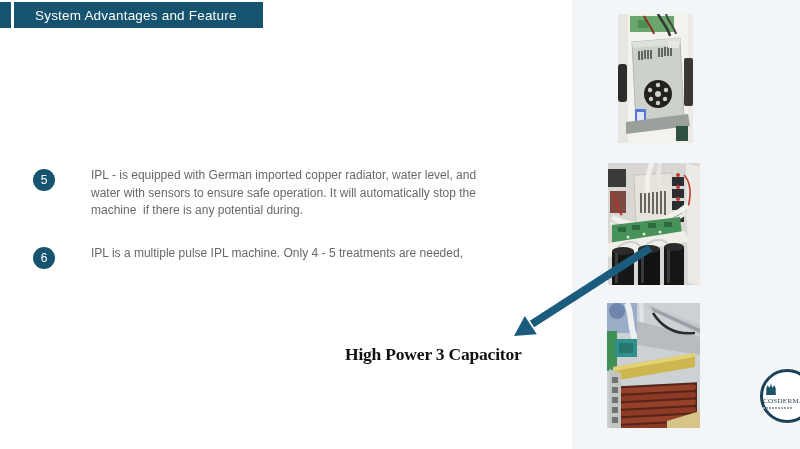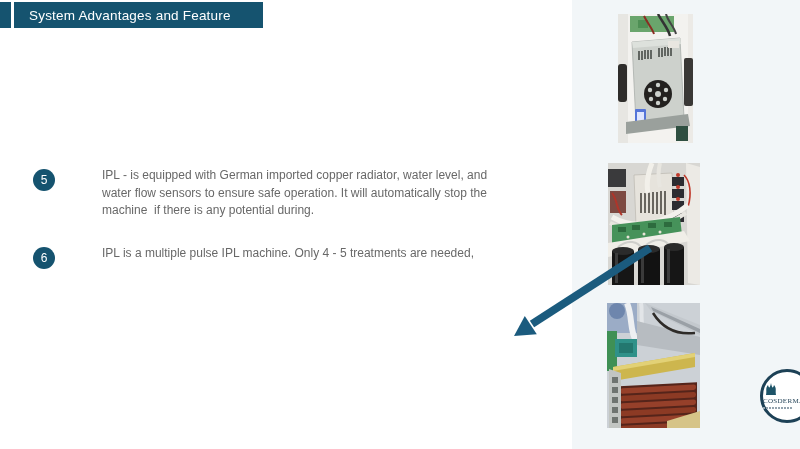--- a/index.html
+++ b/index.html
@@ -6,30 +6,30 @@
   :root { --accent:#15536f; --panel:#f2f6f8; --body-text:#686868; }
   .slide { position:relative; width:800px; height:449px; background:#fff; overflow:hidden;
            font-family:"Liberation Sans", sans-serif; }
 
   
   .right-panel { position:absolute; left:572px; top:0; width:228px; height:449px; background:var(--panel); }
 
   
   .accent-square { position:absolute; left:0; top:2px; width:11px; height:26px; background:var(--accent); }
   .title-bar { position:absolute; left:14px; top:2px; width:249px; height:26px; background:var(--accent);
-               display:flex; align-items:center; padding-left:15px; box-sizing:border-box; }
+               display:flex; align-items:center; padding-left:21px; box-sizing:border-box; }
   .title-bar span { color:#ffffff; font-size:13.5px; letter-spacing:0.2px; }
 
   
   .feature-item { position:absolute; display:flex; align-items:flex-start; }
   .fi-5 { left:33px; top:167px; }
   .fi-6 { left:33px; top:245px; }
   .num-circle { width:22px; height:22px; border-radius:50%; background:var(--accent); color:#fff;
                 display:flex; align-items:center; justify-content:center; font-size:12px; margin-top:2px; flex:none; }
-  .feature-text { margin-left:47px; color:var(--body-text); font-size:12px; line-height:17.5px; }
+  .feature-text { margin-left:36px; color:var(--body-text); font-size:12px; line-height:17.5px; }
   .feature-text div { white-space:pre; }
 
   
   .caption { position:absolute; left:345px; top:344px; font-family:"Liberation Serif", serif; font-weight:bold;
              font-size:17.5px; color:#111; letter-spacing:-0.2px; white-space:nowrap; }
   .arrow-svg { position:absolute; left:502px; top:238px; }
 
   
   .photo { position:absolute; display:block; }
   .photo-1 { left:618px; top:14px; }
@@ -53,21 +53,21 @@
 
   <div class="accent-square"></div>
   <div class="title-bar">
     <span>System Advantages and Feature</span>
   </div>
 
   <div class="feature-item fi-5">
     <div class="num-circle">5</div>
     <div class="feature-text">
       <div>IPL - is equipped with German imported copper radiator, water level, and</div>
-      <div>water flow sensors to ensure safe operation. It will automatically stop the</div>
+      <div>water with sensors to ensure safe operation. It will automatically stop the</div>
       <div>machine  if there is any potential during.</div>
     </div>
   </div>
 
   <div class="feature-item fi-6">
     <div class="num-circle">6</div>
     <div class="feature-text">
       <div>IPL is a multiple pulse IPL machine. Only 4 - 5 treatments are needed,</div>
     </div>
   </div>
@@ -207,20 +207,21 @@
       <rect x="5" y="114" width="6" height="6"></rect>
     </g>
     <polygon points="60,118 93,108 93,125 60,125" fill="#d6c488"></polygon>
   </svg>
 
   <svg class="arrow-svg" width="160" height="110" viewBox="0 0 160 110">
     <line x1="148" y1="10" x2="30" y2="86" stroke="#1b5b7e" stroke-width="8"></line>
     <polygon points="12,98 22.8,77.9 34.8,96.3" fill="#1b5b7e"></polygon>
   </svg>
 
+  <div class="caption">High Power 3 Capacitor</div>
 
   <div class="logo">
     <svg width="16" height="13" viewBox="0 0 16 13">
       <path d="M3,12 C4,7 2,6 5,2 C6,6 7,5 8,0 C9,5 10,6 11,2 C14,6 12,7 13,12 Z" fill="#1d5468"></path>
     </svg>
     <div class="logo-brand">COSDERMA</div>
     <div class="logo-tagline"></div>
   </div>
 
 </div>

